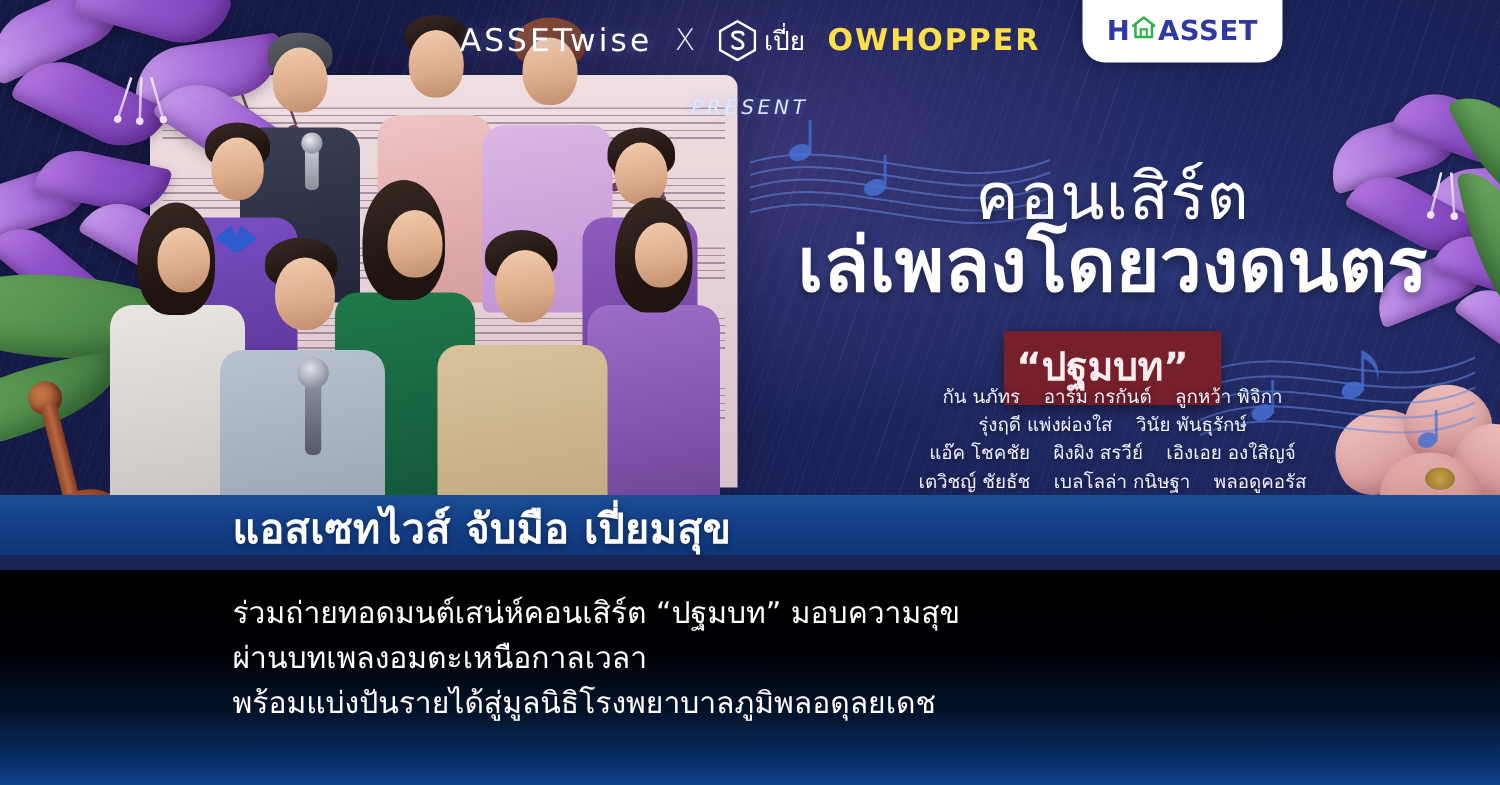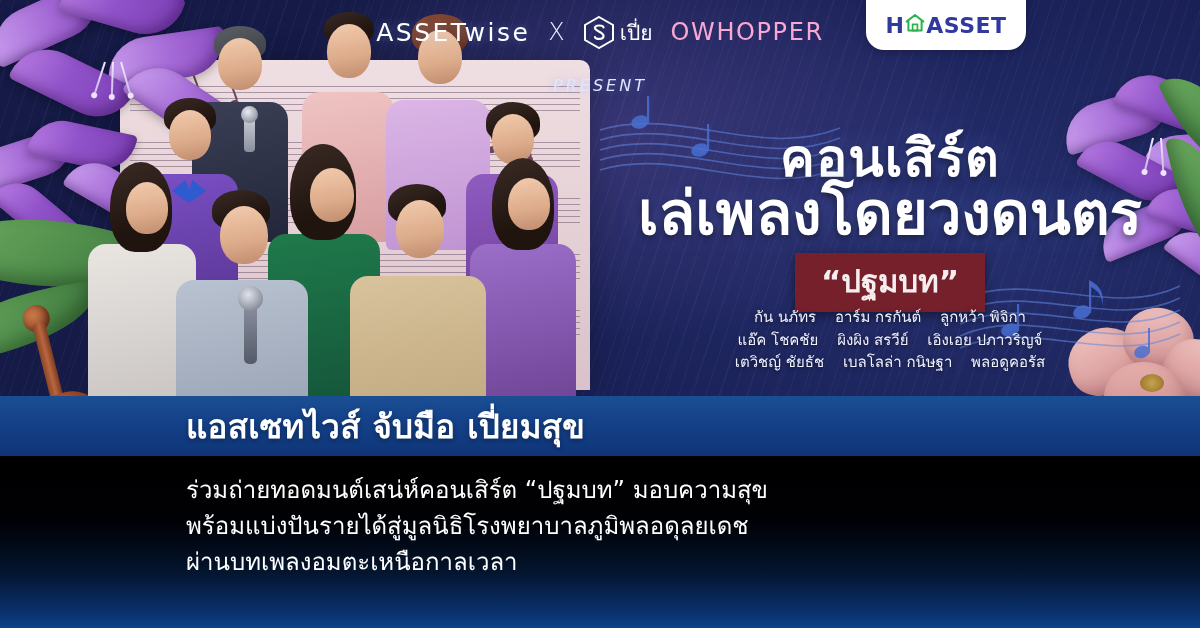--- a/index.html
+++ b/index.html
@@ -165,24 +165,24 @@
     font-size: 24px; color: #e7ecff; font-weight: 300;
     letter-spacing: 1px;
   }
   .piam-logo { display: flex; align-items: center; gap: 6px; }
   .hexs {
     width: 30px; height: 33px;
     display: inline-block;
   }
   .piam-text { color: #fff; font-size: 21px; }
   .showhopper {
-    color: #f9a8d4;
+    color: #fde047;
     font-size: 24px;
     letter-spacing: 1.6px;
-    font-weight: 400;
+    font-weight: 700;
   }
 
   
   .homeday-badge {
     position: absolute;
     left: 866px; top: -26px;
     width: 160px; height: 76px;
     background: #ffffff;
     border-radius: 0 0 18px 18px;
     box-shadow: 0 2px 10px rgba(0,0,0,.25);
@@ -214,33 +214,33 @@
   
   .title-block {
     position: absolute;
     left: 610px; top: 130px;
     width: 560px;
     text-align: center;
     z-index: 25;
     color: #fff;
   }
   .t-line1 {
-    font-size: 52px; font-weight: 700; line-height: 1.08;
+    font-size: 52px; font-weight: 400; line-height: 1.08;
     letter-spacing: 1px;
     text-shadow: 0 3px 9px rgba(0,0,0,.55), 0 0 22px rgba(120,150,255,.35);
   }
   .t-line2 {
     font-size: 60px; font-weight: 700; line-height: 1.05;
     margin-top: -4px;
     text-shadow: 0 3px 9px rgba(0,0,0,.55), 0 0 22px rgba(120,150,255,.35);
   }
   .t-badge {
     display: inline-block;
-    margin-top: 8px;
-    padding: 3px 26px 6px 26px;
+    margin-top: 20px;
+    padding: 3px 26px 6px 10px;
     background: #76202c;
     color: #f6eeee;
     font-size: 31px; font-weight: 700;
     box-shadow: 0 3px 10px rgba(0,0,0,.45);
   }
 
   
   .cast {
     position: absolute;
     left: 640px; top: 306px;
@@ -263,24 +263,24 @@
     color: #c6d0f0;
     font-size: 12.5px;
     font-style: italic;
     text-shadow: 0 1px 4px rgba(0,0,0,.7);
   }
 
   
   .headline-band {
     position: absolute;
     left: 0; top: 396px;
-    width: 1200px; height: 60px;
+    width: 1200px; height: 48px;
     background: linear-gradient(180deg, #1a4f93 0%, #15428a 40%, #0f3578 100%);
     z-index: 50;
-    display: flex; align-items: center;
+    display: flex; align-items: flex-start;
   }
   .headline-text {
     margin-left: 186px;
     color: #ffffff;
     font-size: 33px;
     font-weight: 700;
     letter-spacing: .3px;
     text-shadow: 0 2px 5px rgba(0,0,0,.35);
   }
   .body-panel {
@@ -478,23 +478,27 @@
       <div class="t-badge">“ปฐมบท”</div>
     </div>
 
     <div class="cast">
       <div class="row">
         <span>กัน นภัทร</span>
         <span>อาร์ม กรกันต์</span>
         <span>ลูกหว้า พิจิกา</span>
       </div>
       <div class="row">
+        <span>รุ่งฤดี แพ่งผ่องใส</span>
+        <span>วินัย พันธุรักษ์</span>
+      </div>
+      <div class="row">
         <span>แอ๊ค โชคชัย</span>
         <span>ผิงผิง สรวีย์</span>
-        <span>เอิงเอย ปภาวริญจ์</span>
+        <span>เอิงเอย องใสิญจ์</span>
       </div>
       <div class="row">
         <span>เตวิชญ์ ชัยธัช</span>
         <span>เบลโลล่า กนิษฐา</span>
         <span>พลอดูคอรัส</span>
       </div>
     </div>
 
     <div class="credit">เพลงโดยวงดนตรีเฉลิมราชย์  ควบคุมวงโดย อ.วิรัช อยู่ถาวร (ศิลปินแห่งชาติ)</div>
   </div>
@@ -532,18 +536,18 @@
 
   <div class="present">PRESENT</div>
 
   <div class="headline-band">
     <div class="headline-text">แอสเซทไวส์ จับมือ เปี่ยมสุข</div>
   </div>
 
   <div class="body-panel">
     <div class="body-lines">
       <div class="bl">ร่วมถ่ายทอดมนต์เสน่ห์คอนเสิร์ต “ปฐมบท” มอบความสุข</div>
+      <div class="bl">ผ่านบทเพลงอมตะเหนือกาลเวลา</div>
       <div class="bl">พร้อมแบ่งปันรายได้สู่มูลนิธิโรงพยาบาลภูมิพลอดุลยเดช</div>
-      <div class="bl">ผ่านบทเพลงอมตะเหนือกาลเวลา</div>
     </div>
   </div>
 
 </div>
 
 </body></html>

